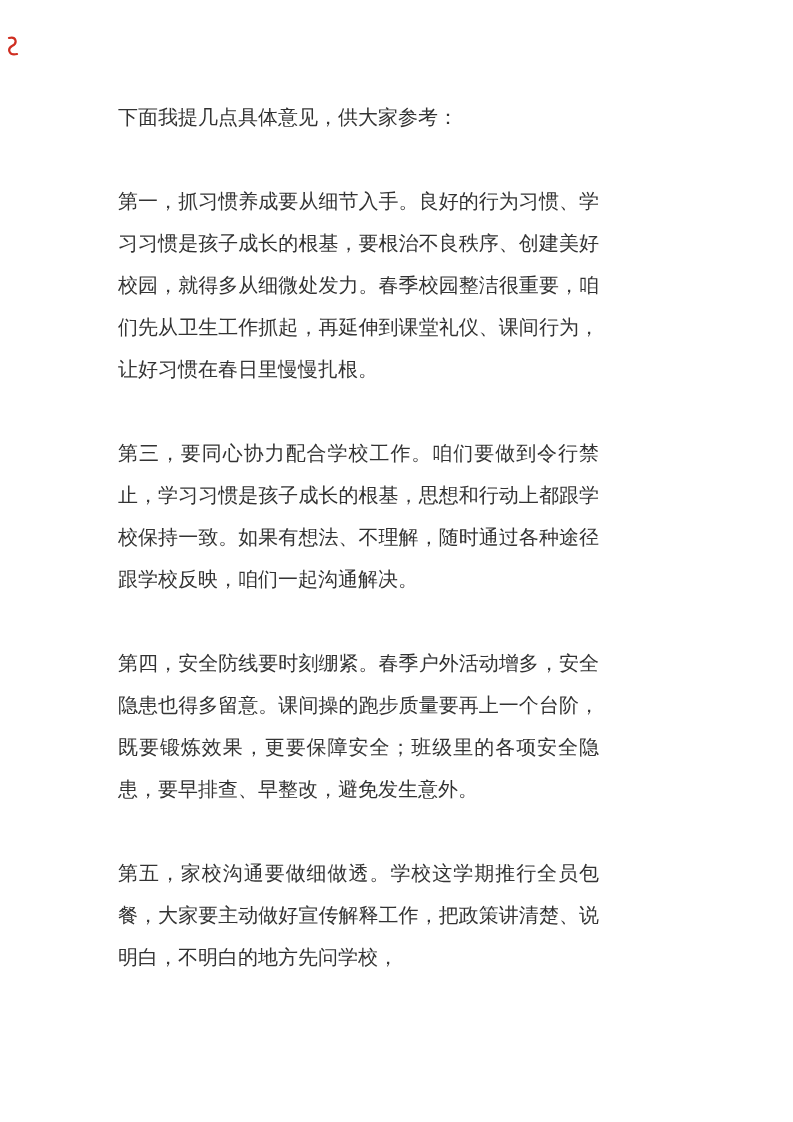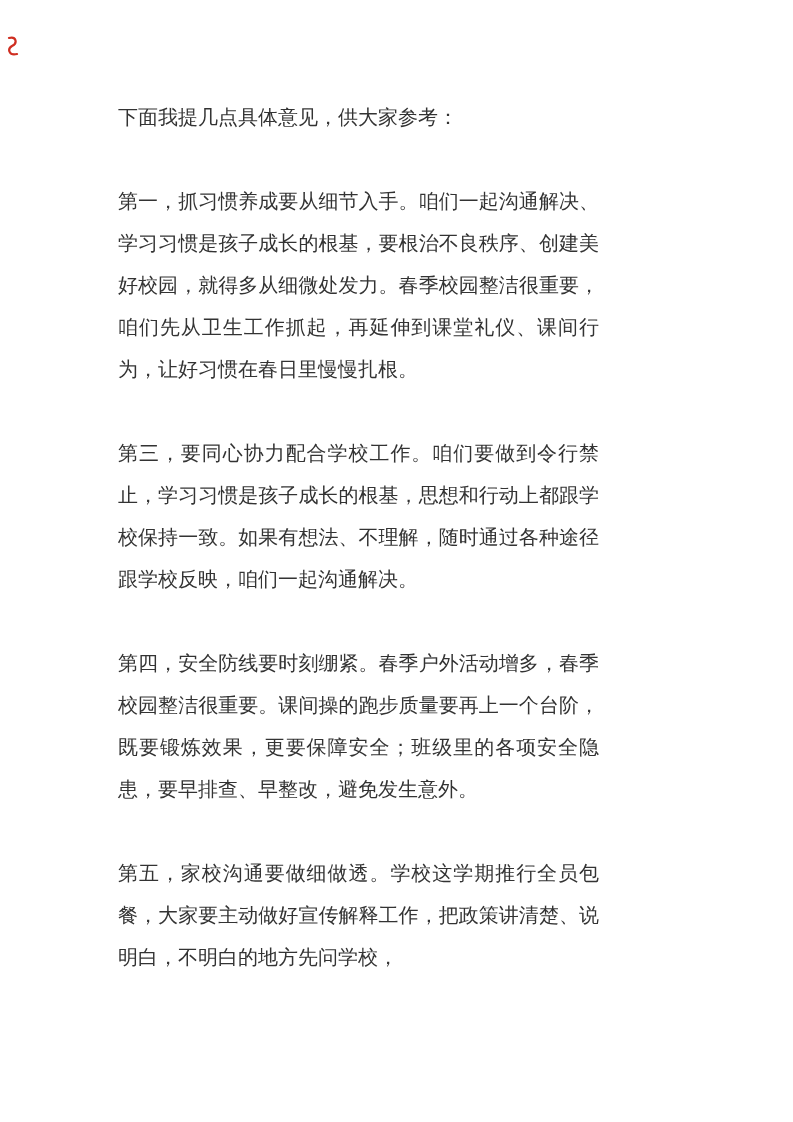--- a/index.html
+++ b/index.html
@@ -42,22 +42,22 @@
 <body>
 
 <div class="page">
 
   <svg class="red-mark" viewBox="0 0 14 22" xmlns="http://www.w3.org/2000/svg">
     <path d="M3 2 C 10 0, 12 7, 6 10 C 1 13, 3 20, 11 18" fill="none" stroke="#cf2e21" stroke-width="2.2" stroke-linecap="round"></path>
   </svg>
 
   <p class="para">下面我提几点具体意见，供大家参考：</p>
 
-  <p class="para">第一，抓习惯养成要从细节入手。咱们一起沟通解决、学习习惯是孩子成长的根基，要根治不良秩序、创建美好校园，就得多从细微处发力。春季校园整洁很重要，咱们先从卫生工作抓起，再延伸到课堂礼仪、课间行为，让好习惯在春日里慢慢扎根。</p>
+  <p class="para">第一，抓习惯养成要从细节入手。良好的行为习惯、学习习惯是孩子成长的根基，要根治不良秩序、创建美好校园，就得多从细微处发力。春季校园整洁很重要，咱们先从卫生工作抓起，再延伸到课堂礼仪、课间行为，让好习惯在春日里慢慢扎根。</p>
 
 
   <p class="para">第三，要同心协力配合学校工作。咱们要做到令行禁止，学习习惯是孩子成长的根基，思想和行动上都跟学校保持一致。如果有想法、不理解，随时通过各种途径跟学校反映，咱们一起沟通解决。</p>
 
-  <p class="para">第四，安全防线要时刻绷紧。春季户外活动增多，春季校园整洁很重要。课间操的跑步质量要再上一个台阶，既要锻炼效果，更要保障安全；班级里的各项安全隐患，要早排查、早整改，避免发生意外。</p>
+  <p class="para">第四，安全防线要时刻绷紧。春季户外活动增多，安全隐患也得多留意。课间操的跑步质量要再上一个台阶，既要锻炼效果，更要保障安全；班级里的各项安全隐患，要早排查、早整改，避免发生意外。</p>
 
   <p class="para">第五，家校沟通要做细做透。学校这学期推行全员包餐，大家要主动做好宣传解释工作，把政策讲清楚、说明白，不明白的地方先问学校，</p>
 
 </div>
 
 </body></html>

